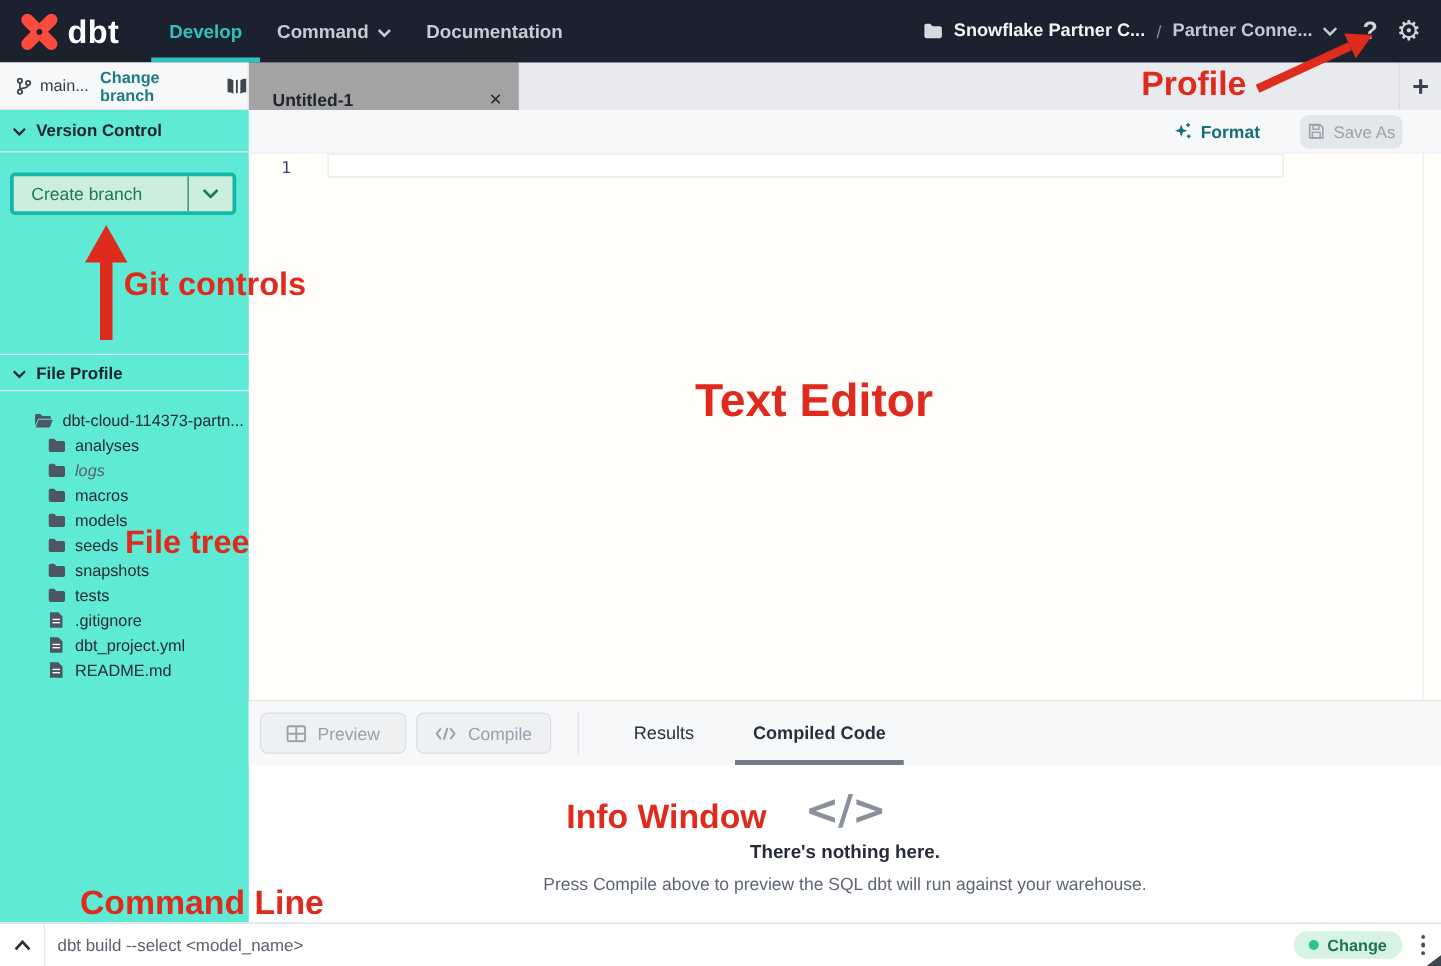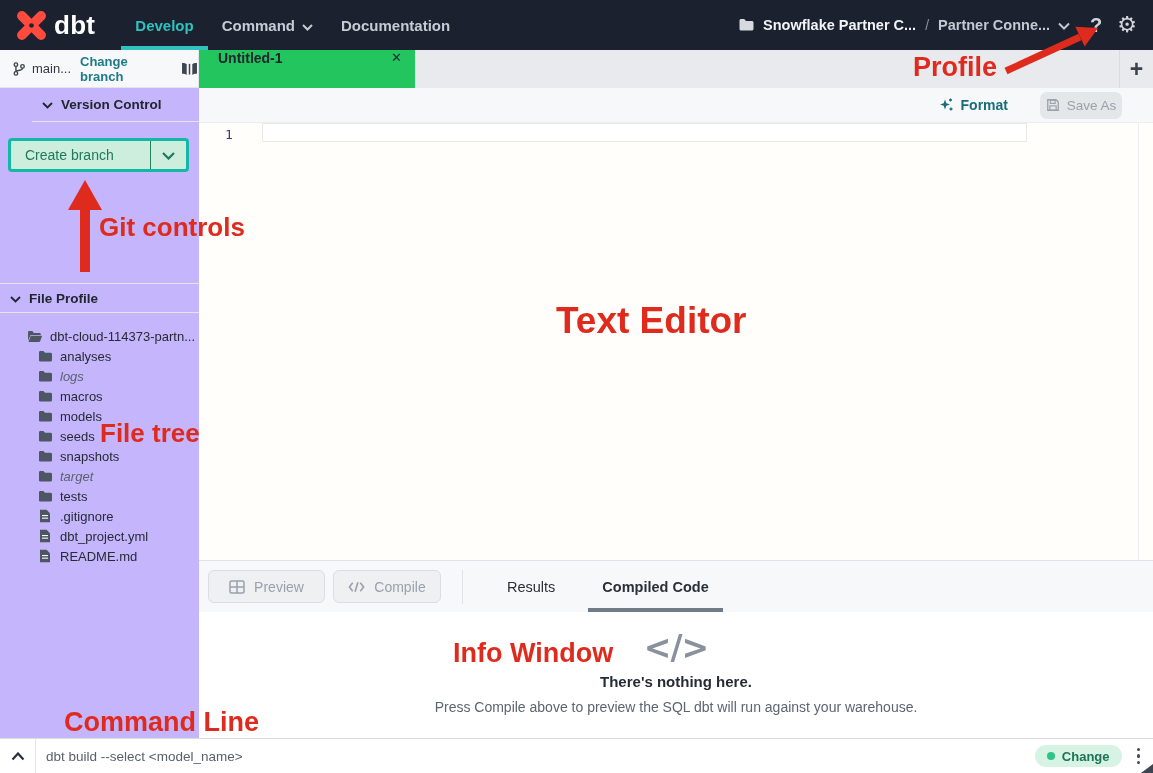--- a/index.html
+++ b/index.html
@@ -30,29 +30,29 @@
   
   .branch-row { position:absolute; top:50px; left:0; width:199px; height:38px; background:#f7f8f9;
                 border-right:1px solid #e2e5e9; border-bottom:1px solid #e2e5e9;
                 display:flex; align-items:center; padding-left:12px; z-index:2; }
   .branch-name { font-size:13px; color:#343b46; margin-left:6px; }
   .change-branch { font-size:13px; color:#1d7b87; font-weight:600; margin-left:9px; cursor:pointer; }
   .book-icon { margin-left:11px; cursor:pointer; display:flex; }
 
   .tab-strip { position:absolute; top:50px; left:199px; right:0; height:38px; background:#e8eaed;
                display:flex; align-items:stretch; z-index:1; }
-  .tab-active { width:216px; background:#22c55e; display:flex; align-items:flex-start; padding:0 13px 0 19px;
+  .tab-active { width:216px; background:#a3a3a3; display:flex; align-items:flex-end; padding:0 13px 0 19px;
                 font-size:14px; font-weight:600; color:#20252f; cursor:pointer; }
   .tab-close { margin-left:auto; font-size:13px; color:#272c37; font-weight:700; cursor:pointer; }
   .tab-plus { margin-left:auto; width:34px; border-left:1px solid #d9dcdf; display:flex; align-items:center;
               justify-content:center; font-size:23px; font-weight:600; color:#3a414d; cursor:pointer; }
 
   
-  .sidebar { position:absolute; top:88px; left:0; width:237px; bottom:35px; background:#c4b5fd;
-             border-right:1px solid #e2e5e9;padding-left:32px; }
+  .sidebar { position:absolute; top:88px; left:0; width:237px; bottom:35px; background:#5eead4;
+             border-right:1px solid #e2e5e9; }
   .panel-header { display:flex; align-items:center; gap:8px; padding-left:10px;
                   font-size:13.5px; font-weight:700; color:#21262f; }
   .vc-header { height:34px; border-bottom:1px solid #e4e7ea; }
   .create-branch { position:absolute; top:50px; left:8px; width:181px; height:34px;
                    border:3px solid #14b8a6; border-radius:4px; background:#cdeedd;
                    display:flex; color:#1d7a58; cursor:pointer; overflow:hidden; }
   .cb-main { flex:1; display:flex; align-items:center; padding-left:14px; font-size:14px; }
   .cb-split { width:36px; border-left:1px solid #23815f; display:flex; align-items:center; justify-content:center; }
   .fe-header { position:absolute; top:195px; left:0; right:0; height:30px;
                border-top:1px solid #e4e7ea; border-bottom:1px solid #e4e7ea; padding-right:12px; }
@@ -300,28 +300,20 @@
         <span>seeds</span>
       </div>
       <div class="tree-row d1">
         <span class="ticon">
           <svg width="15" height="13" viewBox="0 0 16 14">
             <path d="M1 2.5C1 1.7 1.7 1 2.5 1h3.2l1.8 2h5.8c.9 0 1.7.7 1.7 1.5V11c0 .9-.8 1.5-1.7 1.5H2.5C1.7 12.5 1 11.9 1 11V2.5z" fill="#4d5663"></path>
           </svg>
         </span>
         <span>snapshots</span>
       </div>
-      <div class="tree-row d1 muted">
-        <span class="ticon">
-          <svg width="15" height="13" viewBox="0 0 16 14">
-            <path d="M1 2.5C1 1.7 1.7 1 2.5 1h3.2l1.8 2h5.8c.9 0 1.7.7 1.7 1.5V11c0 .9-.8 1.5-1.7 1.5H2.5C1.7 12.5 1 11.9 1 11V2.5z" fill="#4d5663"></path>
-          </svg>
-        </span>
-        <span>target</span>
-      </div>
       <div class="tree-row d1">
         <span class="ticon">
           <svg width="15" height="13" viewBox="0 0 16 14">
             <path d="M1 2.5C1 1.7 1.7 1 2.5 1h3.2l1.8 2h5.8c.9 0 1.7.7 1.7 1.5V11c0 .9-.8 1.5-1.7 1.5H2.5C1.7 12.5 1 11.9 1 11V2.5z" fill="#4d5663"></path>
           </svg>
         </span>
         <span>tests</span>
       </div>
       <div class="tree-row d1">
         <span class="ticon">

